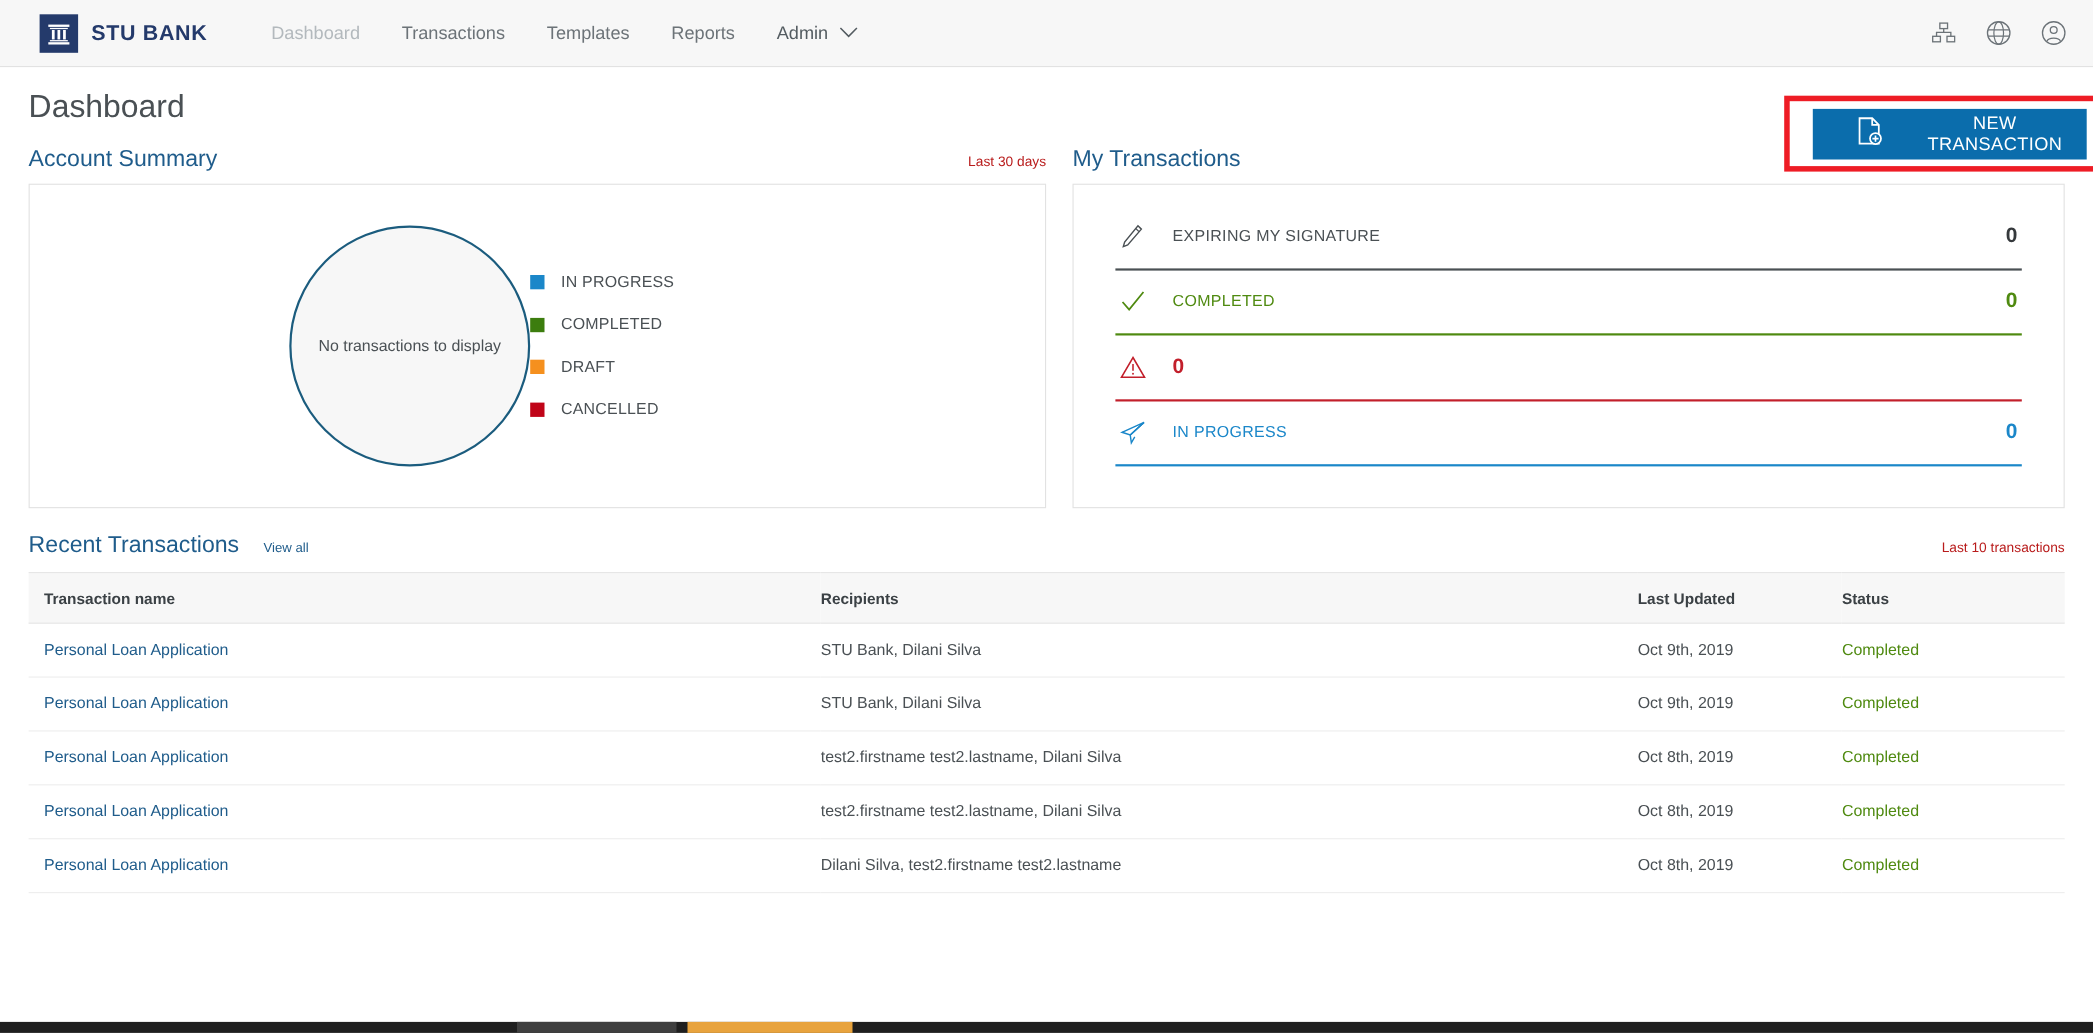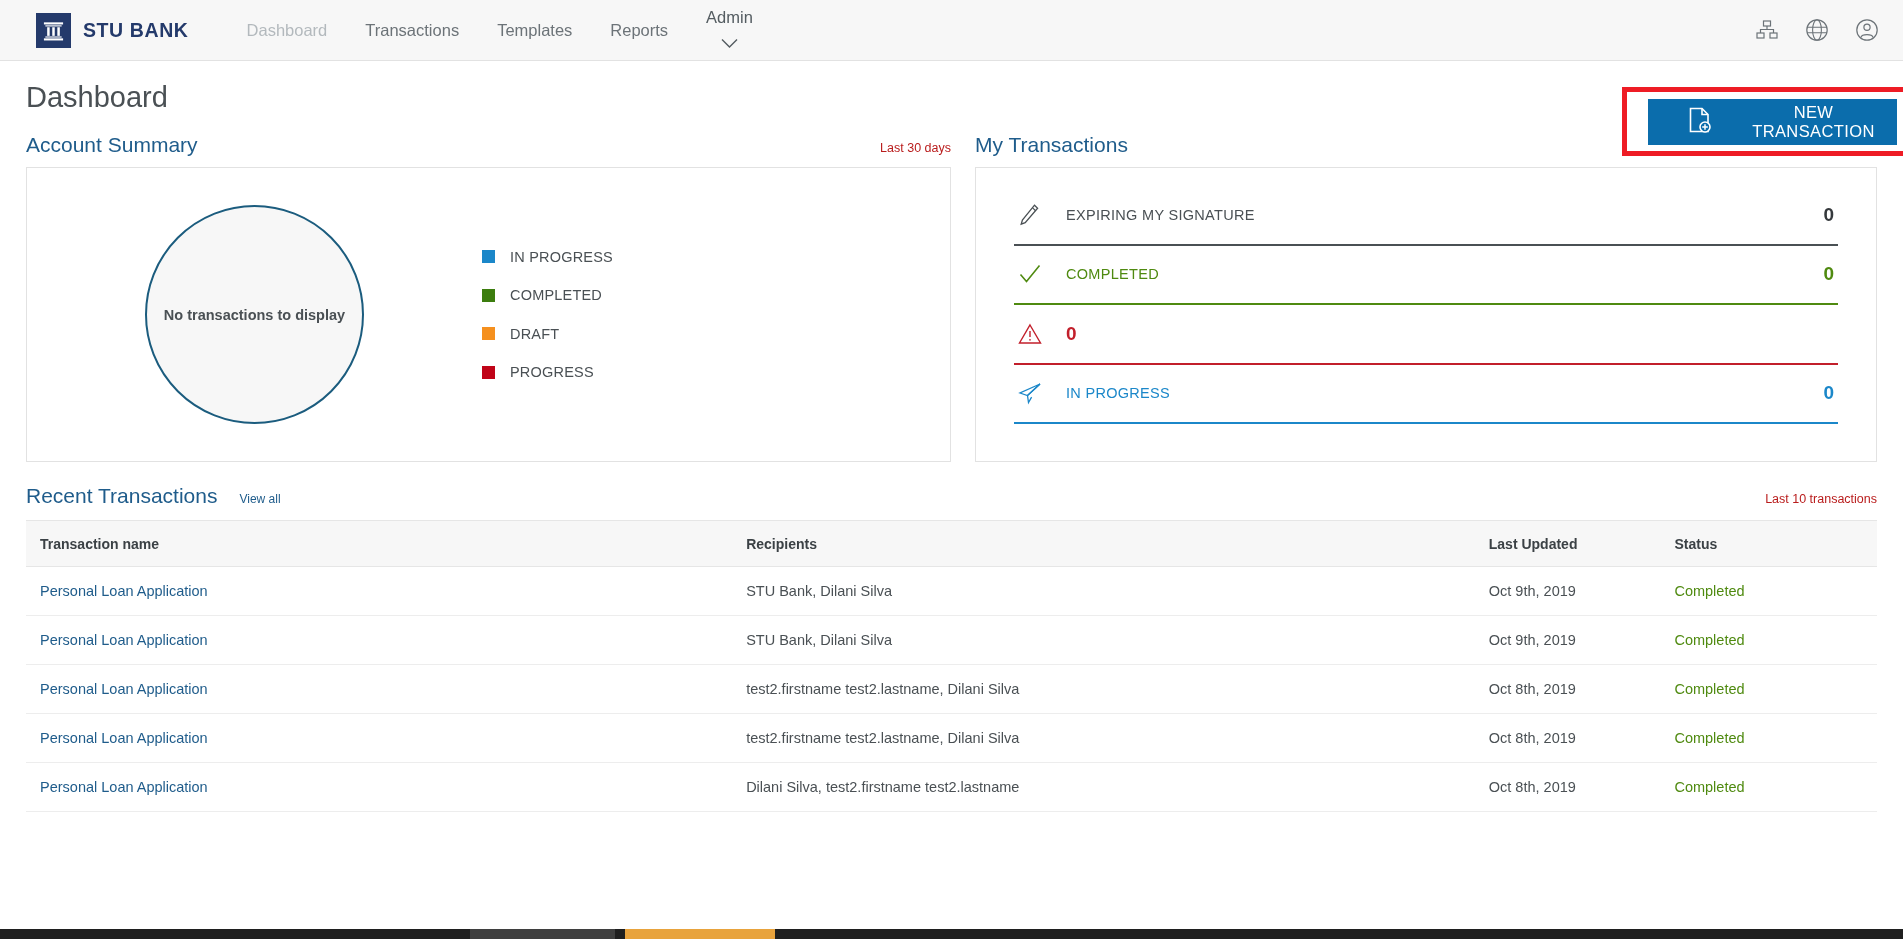--- a/index.html
+++ b/index.html
@@ -36,21 +36,21 @@
     color: #243a6b;
   }
   .nav-links { display: flex; align-items: center; gap: 38px; }
   .nav-link {
     font-size: 16.5px;
     color: #6c7378;
     cursor: pointer;
     line-height: 1;
   }
   .nav-link.active { color: #b3b9bd; }
-  .nav-link.with-caret { display: flex; align-items: center; gap: 10px; color: #545c61; flex-direction: column; }
+  .nav-link.with-caret { display: flex; align-items: center; gap: 10px; color: #545c61; }
   .caret { display: inline-block; }
 
   .nav-right {
     position: absolute;
     right: 22px;
     top: 0; bottom: 0;
     display: flex; align-items: center; gap: 22px;
   }
   .nav-icon { width: 28px; height: 28px; display: flex; align-items: center; justify-content: center; cursor: pointer; }
 
@@ -109,21 +109,21 @@
   .sec-meta { font-size: 12.5px; color: #b91c1c; }
 
   
   .card {
     border: 1px solid #e2e2e2;
     background: #ffffff;
   }
   .card-summary { height: 295px; display: flex; align-items: center; }
   .card-mytx { height: 295px; padding: 18px 38px 0 38px; }
 
-  .donut-wrap { width: 455px; display: flex; justify-content: center; font-weight: bold; }
+  .donut-wrap { width: 455px; display: flex; justify-content: flex-end; }
   .donut {
     width: 219px; height: 219px;
     border-radius: 50%;
     border: 2px solid #1b5c7e;
     background: #f7f7f7;
     display: flex; align-items: center; justify-content: center;
   }
   .donut-empty { font-size: 14.5px; color: #4a5054; }
 
   .legend { display: flex; flex-direction: column; gap: 22.5px; }
@@ -291,21 +291,21 @@
         <div class="legend-item">
           <span class="legend-swatch" style="background:#3c7d0e"></span>
           <span class="legend-label">COMPLETED</span>
         </div>
         <div class="legend-item">
           <span class="legend-swatch" style="background:#f5901e"></span>
           <span class="legend-label">DRAFT</span>
         </div>
         <div class="legend-item">
           <span class="legend-swatch" style="background:#c00418"></span>
-          <span class="legend-label">PROGRESS</span>
+          <span class="legend-label">CANCELLED</span>
         </div>
       </div>
     </div>
   </div>
 
   <div class="col-right">
     <div class="sec-head">
       <h2 class="sec-title">My Transactions</h2>
       <span class="sec-meta">Last 30 days</span>
     </div>

